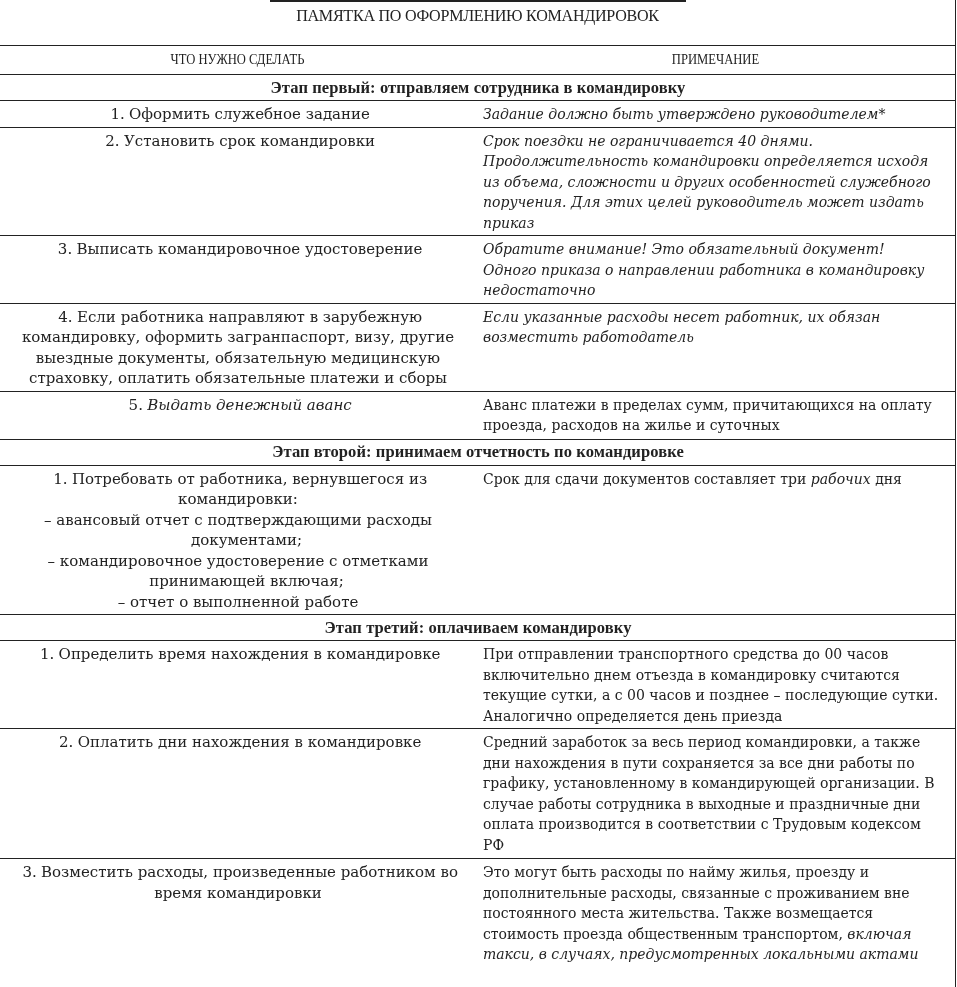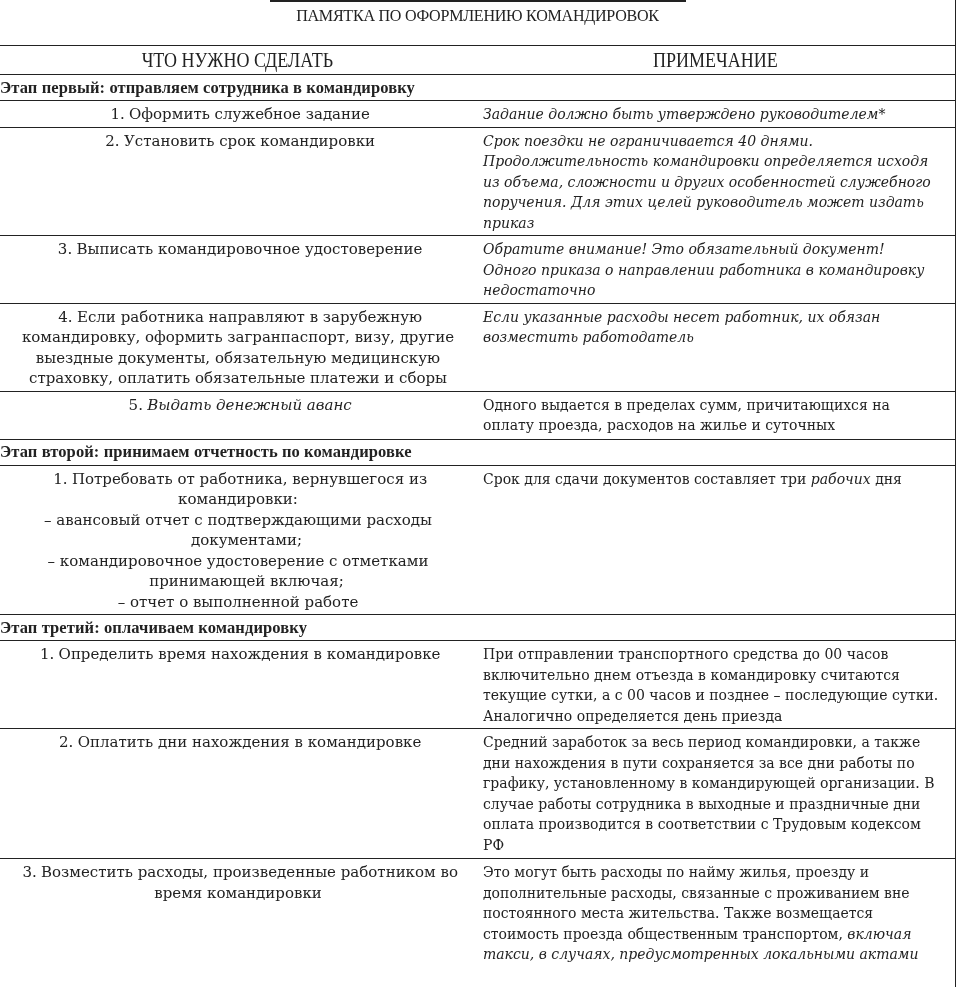--- a/index.html
+++ b/index.html
@@ -14,23 +14,23 @@
   .title {
     position: absolute; left: 0; top: 5px; width: 955px; text-align: center;
     font-family: "Liberation Serif", serif; font-size: 17.5px; letter-spacing: -0.3px;
     transform: scaleX(0.92);
   }
   table {
     position: absolute; left: 0; top: 45px; width: 956px;
     border-collapse: collapse; table-layout: fixed;
   }
   td, th { border-top: 1.5px solid #222; border-bottom: 1.5px solid #222; vertical-align: top; padding: 0; }
-  th { font-family: "Liberation Serif", serif; font-weight: normal; font-size: 20px; height: 28px; vertical-align: middle; text-align: center; }
+  th { font-family: "Liberation Serif", serif; font-weight: normal; font-size: 14px; height: 28px; vertical-align: middle; text-align: center; }
   .colhead span { display: inline-block; transform: scaleX(0.9); }
-  .stage td { text-align: left; font-weight: bold; font-family: "Liberation Serif", serif; font-size: 16.5px; height: 25px; vertical-align: middle; letter-spacing: 0.1px; }
+  .stage td { text-align: center; font-weight: bold; font-family: "Liberation Serif", serif; font-size: 16.5px; height: 25px; vertical-align: middle; letter-spacing: 0.1px; }
   td.left { padding: 3px 10px 2px 11px; font-size: 15px; line-height: 20.5px; text-align: center; }
   td.right { padding: 3px 14px 2px 8px; font-size: 14px; line-height: 20.5px; }
   .it { font-style: italic; }
   .num { display: inline-block; width: 23px; }
   .dash { display: block; padding-left: 17px; text-indent: -17px; }
 </style>
 </head>
 <body>
 
 <div class="page">
@@ -63,21 +63,21 @@
     <tr style="height:67px">
       <td class="left"><span class="num">3.</span><span>Выписать командировочное удостоверение</span></td>
       <td class="right it">Обратите внимание! Это обязательный документ! Одного приказа о направлении работника в командировку недостаточно</td>
     </tr>
     <tr style="height:87px">
       <td class="left"><span class="num">4.</span><span>Если работника направляют в зарубежную командировку, оформить загранпаспорт, визу, другие выездные документы, обязательную медицинскую страховку, оплатить обязательные платежи и сборы</span></td>
       <td class="right it">Если указанные расходы несет работник, их обязан возместить работодатель</td>
     </tr>
     <tr style="height:48px">
       <td class="left"><span class="num">5.</span><span class="it">Выдать денежный аванс</span></td>
-      <td class="right">Одного выдается в пределах сумм, причитающихся на оплату проезда, расходов на жилье и суточных</td>
+      <td class="right">Аванс платежи в пределах сумм, причитающихся на оплату проезда, расходов на жилье и суточных</td>
     </tr>
 
     <tr class="stage">
       <td colspan="2">Этап второй: принимаем отчетность по командировке</td>
     </tr>
     <tr style="height:147px">
       <td class="left">
         <span class="num">1.</span><span>Потребовать от работника, вернувшегося из командировки:</span>
         <span class="dash">– <span>авансовый отчет с подтверждающими расходы документами;</span></span>
         <span class="dash">– <span>командировочное удостоверение с отметками принимающей включая;</span></span>

